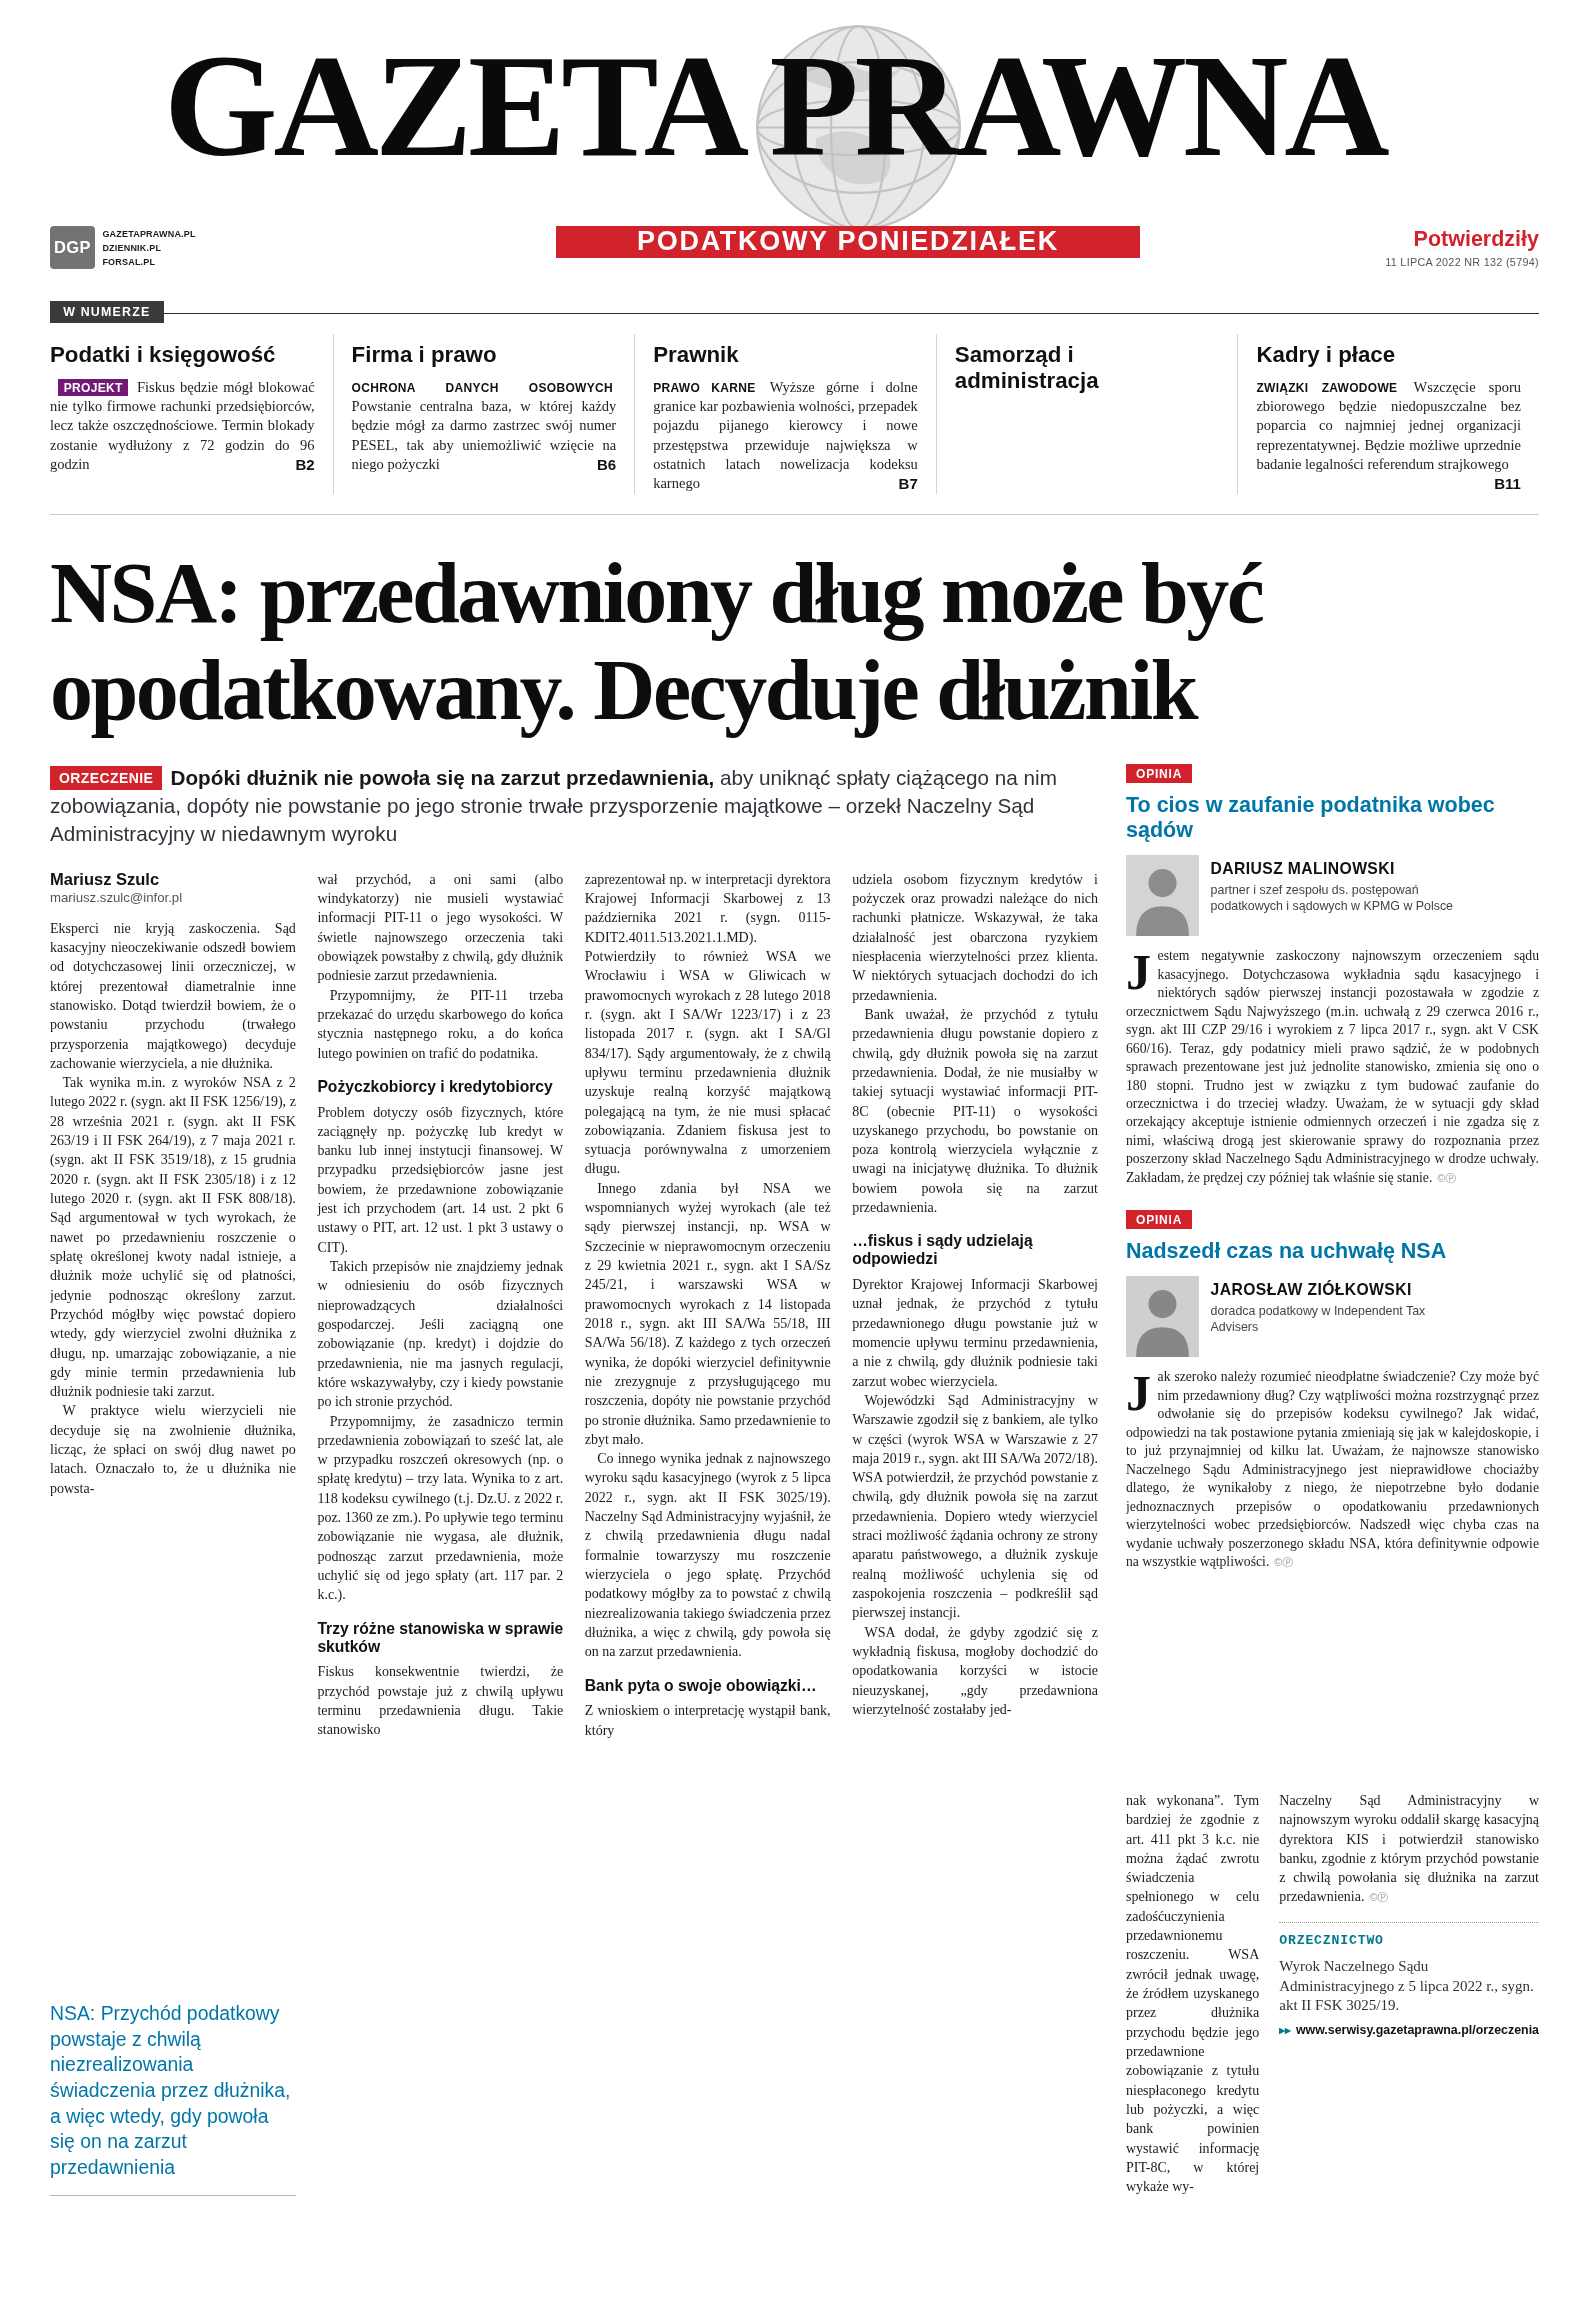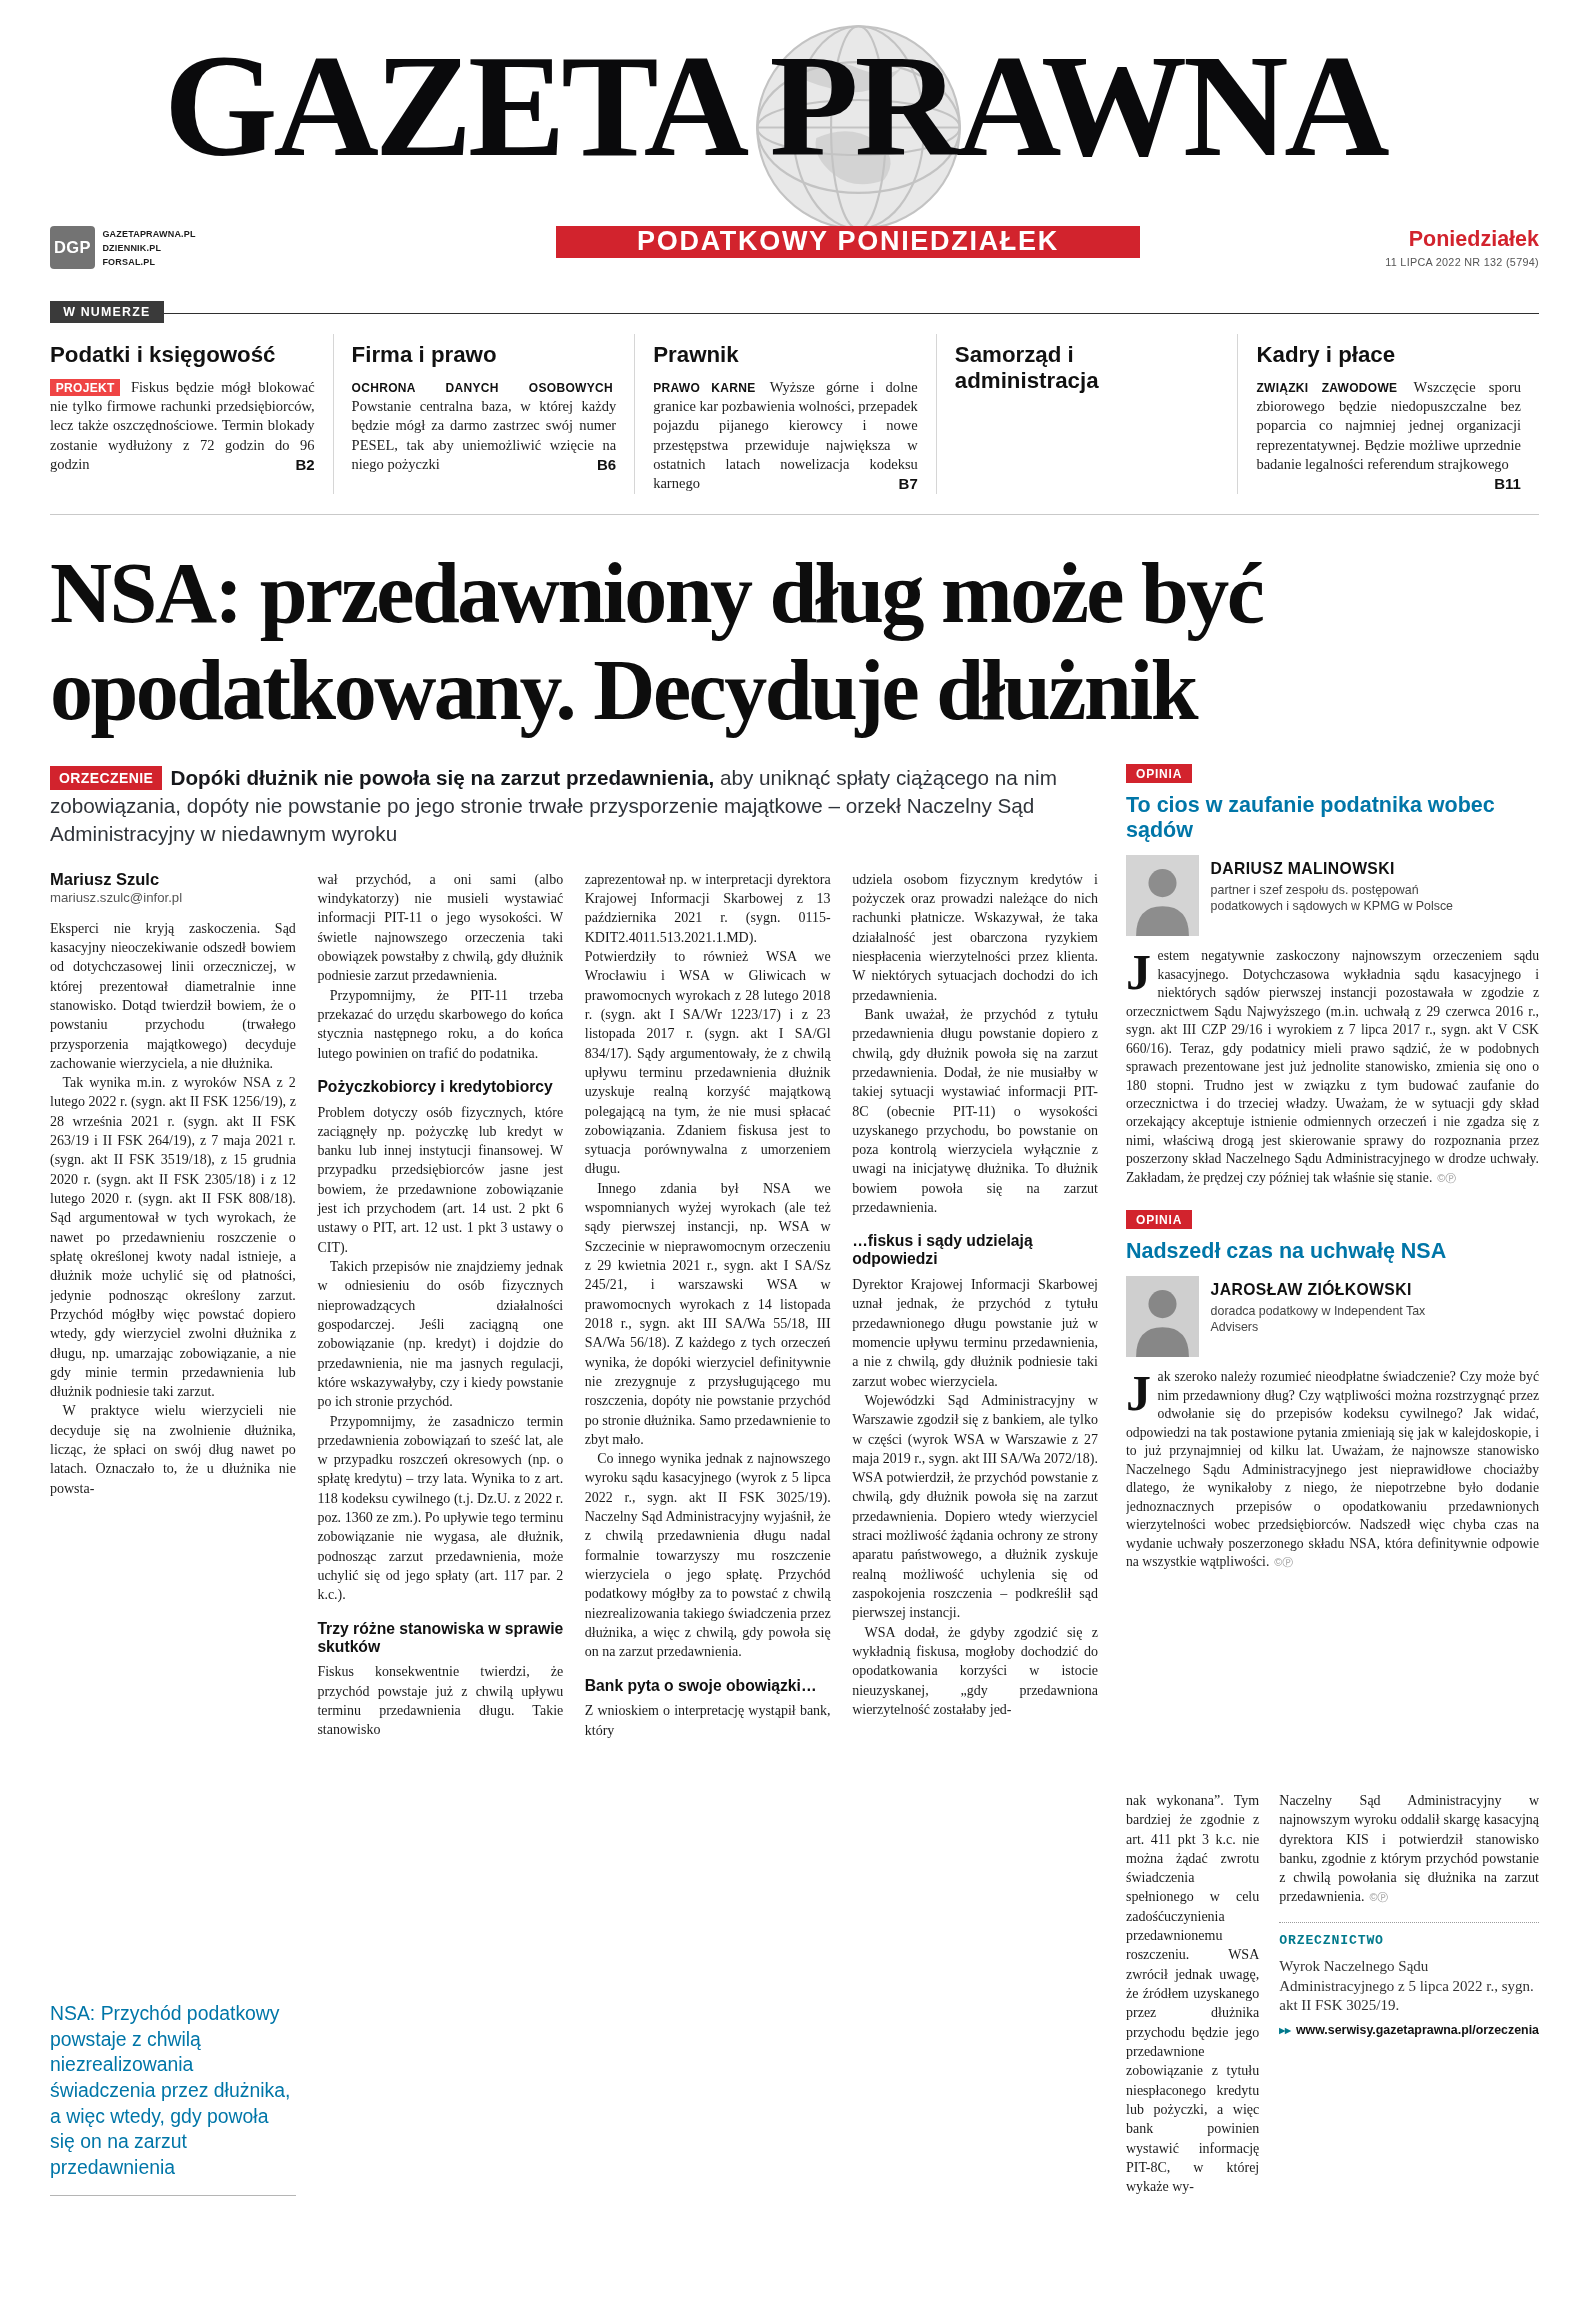--- a/index.html
+++ b/index.html
@@ -41,21 +41,21 @@
     position:absolute; top:-12.4px; left:0; background:#3a3a3a; color:#fff;
     font-family:"Liberation Sans", sans-serif; font-weight:bold; font-size:12.4px;
     padding:4.1px 13.2px; letter-spacing:1.2px;
   }
   .teasers { display:flex; }
   .teaser { flex:1; padding:0 18px; border-left:0.8px solid #d6d6d6; }
   .teaser:first-child { border-left:none; padding-left:0; }
   .teaser-title { font-family:"Liberation Sans", sans-serif; font-weight:bold; font-size:22.3px; color:#111; margin:8.3px 0 10px; }
   .teaser-text { font-size:14.5px; line-height:1.33; text-align:justify; hyphens:auto; -webkit-hyphens:auto; color:#222; }
   .kicker { font-family:"Liberation Sans", sans-serif; font-weight:bold; font-size:12px; letter-spacing:0.3px; color:#111; margin-right:3.3px; }
-  .kicker.boxed { background:#ef4444; color:#fff; padding:1.7px 5.8px; }
+  .kicker.boxed { background:#701a75; color:#fff; padding:1.7px 5.8px;margin-left:8px; }
   .pageref { float:right; font-family:"Liberation Sans", sans-serif; font-weight:bold; font-size:15px; color:#111; margin-left:6.6px; }
 
   
   .headline {
     font-family:"Liberation Serif", serif; font-weight:bold; color:#0d0d0d;
     font-size:86px; line-height:1.13; letter-spacing:-2.5px; margin:30px 0 25px;
   }
 
   
   .main { display:flex; gap:28px; height:1432px; overflow:hidden; }
@@ -129,21 +129,21 @@
     <div class="edition-banner">PODATKOWY PONIEDZIAŁEK</div>
     <div class="brand-block">
       <div class="dgp-box">DGP</div>
       <div class="site-list">
         <div>GAZETAPRAWNA.PL</div>
         <div>DZIENNIK.PL</div>
         <div>FORSAL.PL</div>
       </div>
     </div>
     <div class="date-block">
-      <div class="date-day">Poniedziałek</div>
+      <div class="date-day">Potwierdziły</div>
       <div class="date-issue">11 LIPCA 2022 NR 132 (5794)</div>
     </div>
   </div>
 
   <div class="in-issue">
     <div class="in-issue-label">W NUMERZE</div>
     <div class="teasers">
 
       <div class="teaser">
         <div class="teaser-title">Podatki i księgowość</div>

